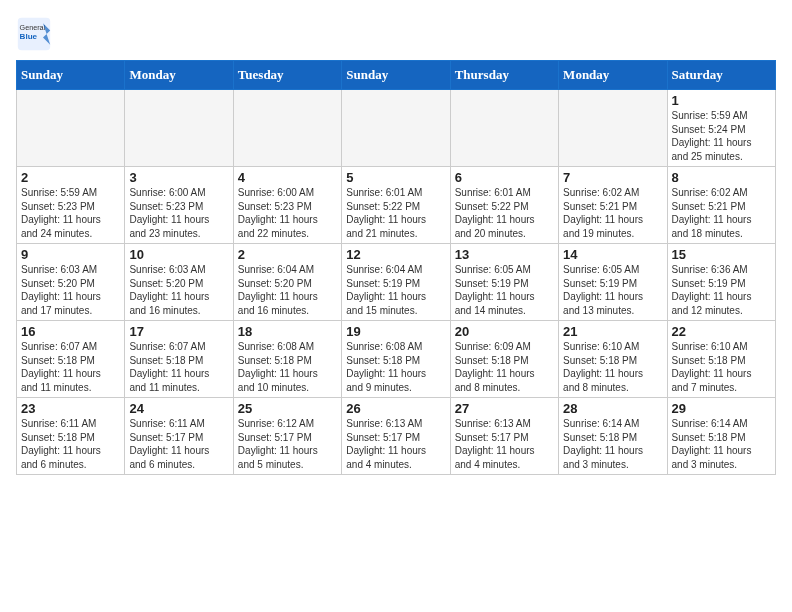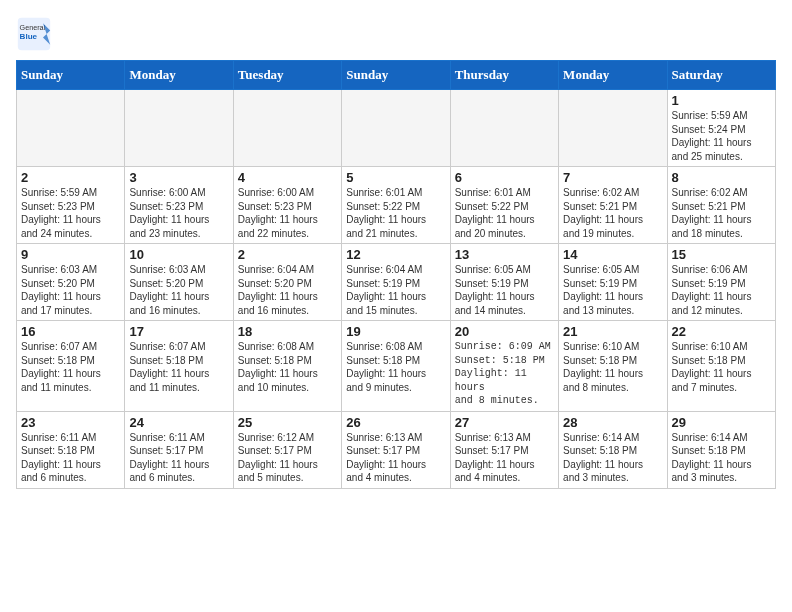--- a/index.html
+++ b/index.html
@@ -226,21 +226,21 @@
         </td>
         <td>
           <div class="day-number">14</div>
           <div class="day-info" style="white-space: pre-line;">Sunrise: 6:05 AM
 Sunset: 5:19 PM
 Daylight: 11 hours
 and 13 minutes.</div>
         </td>
         <td>
           <div class="day-number">15</div>
-          <div class="day-info" style="white-space: pre-line;">Sunrise: 6:06 AM
+          <div class="day-info" style="white-space: pre-line;">Sunrise: 6:36 AM
 Sunset: 5:19 PM
 Daylight: 11 hours
 and 12 minutes.</div>
         </td>
       </tr>
       <tr>
         <td>
           <div class="day-number">16</div>
           <div class="day-info" style="white-space: pre-line;">Sunrise: 6:07 AM
 Sunset: 5:18 PM
@@ -263,21 +263,21 @@
         </td>
         <td>
           <div class="day-number">19</div>
           <div class="day-info" style="white-space: pre-line;">Sunrise: 6:08 AM
 Sunset: 5:18 PM
 Daylight: 11 hours
 and 9 minutes.</div>
         </td>
         <td>
           <div class="day-number">20</div>
-          <div class="day-info" style="white-space: pre-line; font-family: Liberation Mono, monospace;">Sunrise: 6:09 AM
+          <div class="day-info" style="white-space: pre-line;">Sunrise: 6:09 AM
 Sunset: 5:18 PM
 Daylight: 11 hours
 and 8 minutes.</div>
         </td>
         <td>
           <div class="day-number">21</div>
           <div class="day-info" style="white-space: pre-line;">Sunrise: 6:10 AM
 Sunset: 5:18 PM
 Daylight: 11 hours
 and 8 minutes.</div>

